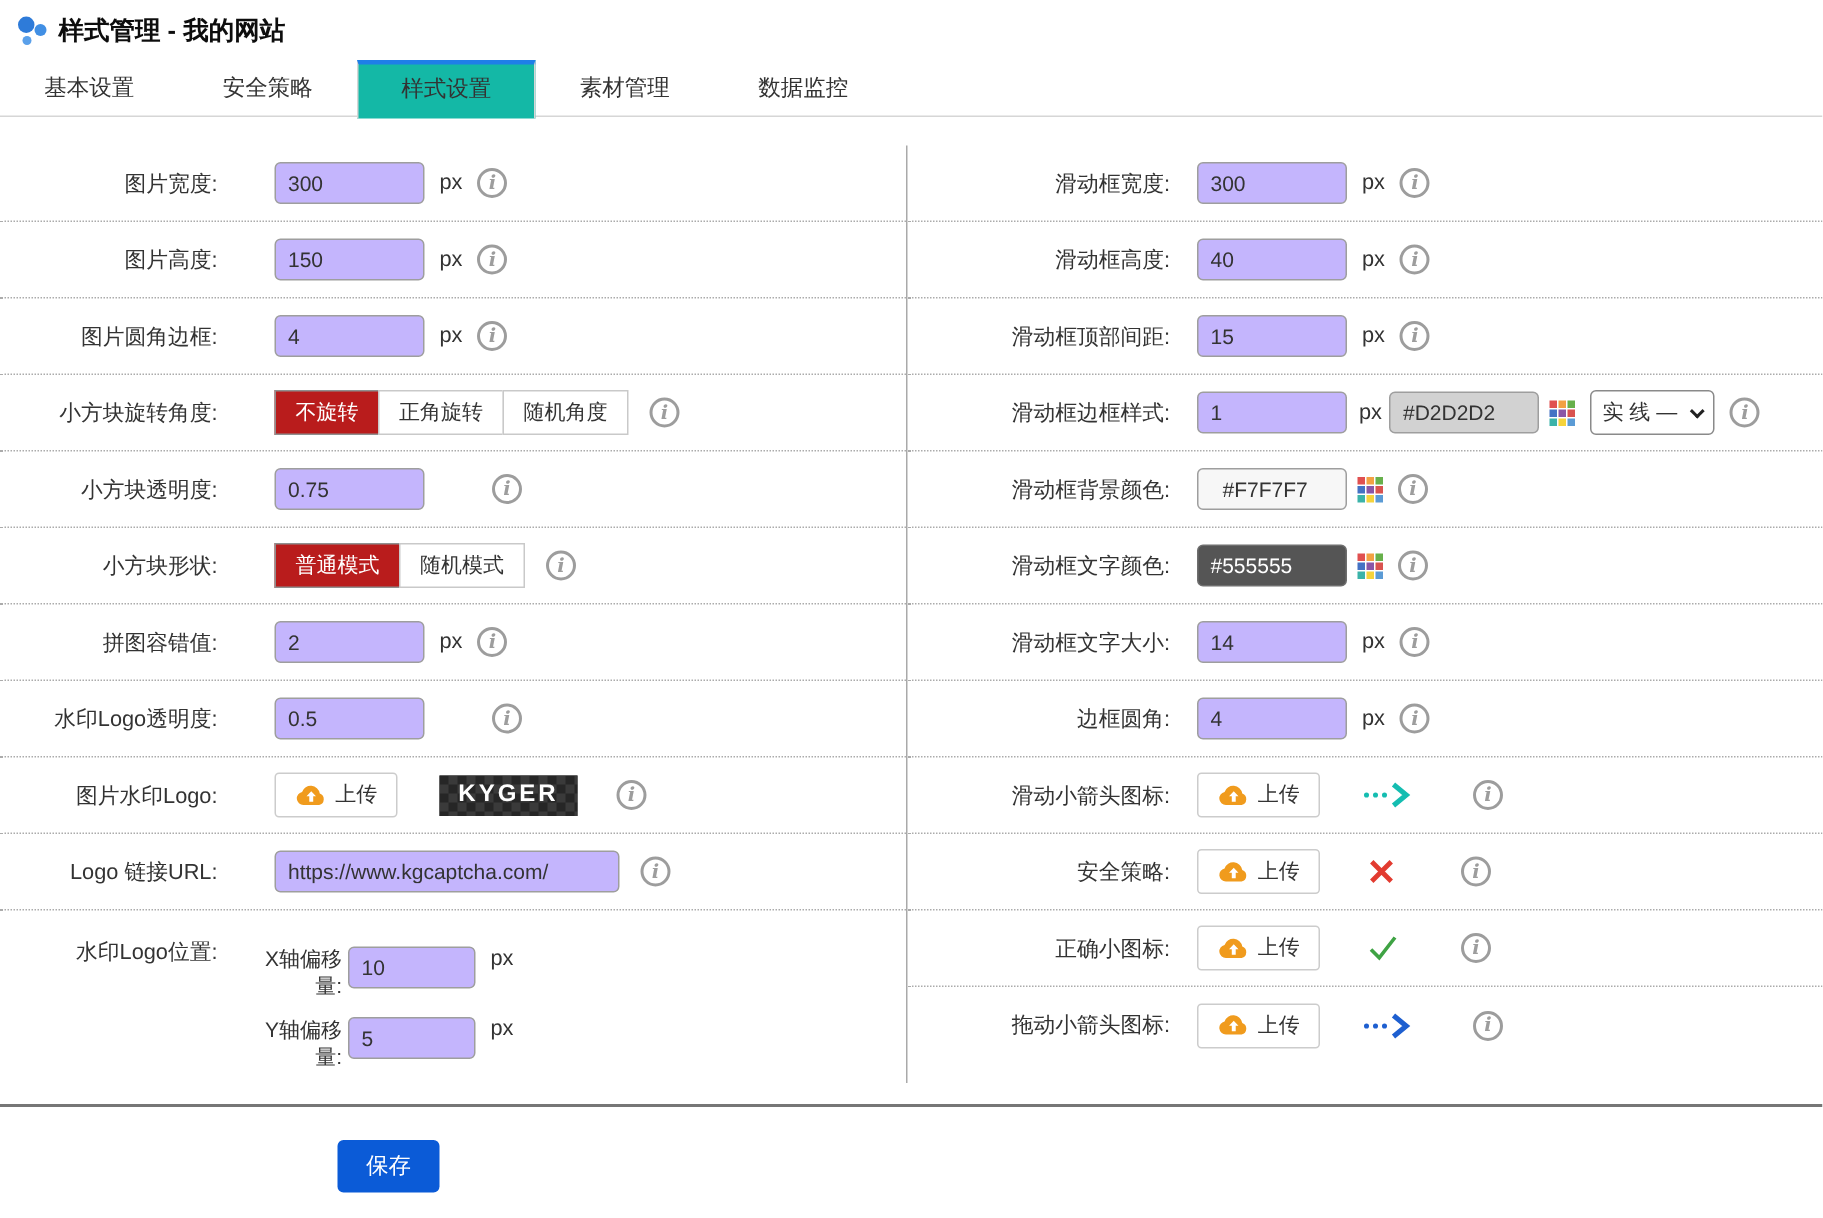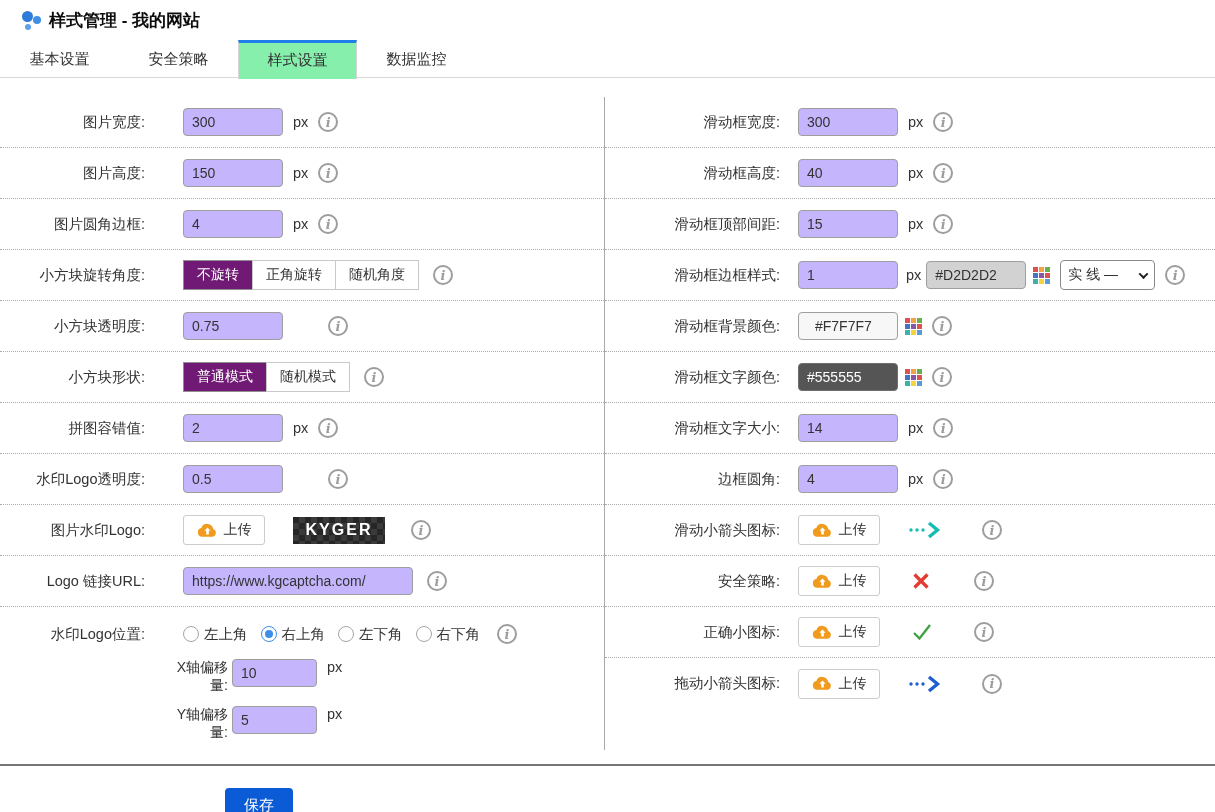--- a/index.html
+++ b/index.html
@@ -4,33 +4,33 @@
 <style>
   * { margin:0; padding:0; box-sizing:border-box; }
   html,body { background:#fff; }
   body {
     width:1215px; height:812px; overflow:hidden;
     font-family:"Liberation Sans","DejaVu Sans",sans-serif;
     color:#333; font-size:14px;
   }
 
   
-  .page-header { height:40px; display:flex; align-items:center; padding-left:20px; }
+  .page-header { height:40px; display:flex; align-items:center; padding-left:10px; }
   .logo { position:relative; width:25px; height:26px; flex:0 0 25px; }
   .logo i { position:absolute; border-radius:50%; display:block; }
   .logo .d1 { width:11px; height:11px; left:2px;  top:4px;  background:#2E7BD9; }
   .logo .d2 { width:8px;  height:8px;  left:13px; top:9px;  background:#418FE4; }
   .logo .d3 { width:6px;  height:6px;  left:5px;  top:17px; background:#5AA0EA; }
   .page-title { font-size:17px; font-weight:bold; color:#0d0d0d; margin-left:4px; }
 
   
   .tabbar { display:flex; height:38px; border-bottom:1px solid #d6d6d6; }
   .tab { width:119px; height:38px; line-height:38px; text-align:center;
          font-size:15px; color:#333; cursor:pointer; }
-  .tab.active { height:39px; margin-bottom:-1px; background:#86efac;
+  .tab.active { height:39px; margin-bottom:-1px; background:#14b8a6;
     border-left:1px solid #d6d6d6; border-right:1px solid #d6d6d6;
     border-top:3px solid #1E7FE8; line-height:33px; }
 
   
   .form-columns { display:flex; margin-top:19px; align-items:stretch; }
   .col-left  { width:604px; }
   .col-right { width:611px; border-left:1px solid #a9a9a9; }
 
   .form-row { display:flex; align-items:center; min-height:51px;
               border-bottom:1px dotted #ababab; }
@@ -58,21 +58,21 @@
   .info-gap-md  { margin-left:26px; }
   .info-gap-sm  { margin-left:14px; }
   .info-gap-xl  { margin-left:40px; }
 
   
   .segmented { display:inline-flex; }
   .seg { height:30px; padding:0 13px; background:#fff; border:1px solid #c9c9c9;
     font-size:14px; color:#333; margin-left:-1px; cursor:pointer;
     font-family:"Liberation Sans","DejaVu Sans",sans-serif; }
   .seg:first-child { margin-left:0; }
-  .seg.selected { background:#701a75; border-color:#8f8f8f; color:#fff; }
+  .seg.selected { background:#b91c1c; border-color:#8f8f8f; color:#fff; }
 
   
   .upload-btn { height:30px; min-width:82px; padding:0 11px; background:#fff;
     border:1px solid #ccc; border-radius:3px; display:inline-flex; align-items:center;
     justify-content:center; gap:6px; font-size:14px; color:#333; cursor:pointer;
     font-family:"Liberation Sans","DejaVu Sans",sans-serif; }
 
   
   .logo-preview { width:92px; height:27px; margin-left:28px; display:inline-flex;
     align-items:center; justify-content:center;
@@ -103,21 +103,21 @@
     grid-template-columns:repeat(3,1fr); grid-template-rows:repeat(3,1fr);
     gap:1px; margin-left:7px; cursor:pointer; flex:0 0 17px; }
   .palette-icon i { display:block; }
   .palette-icon i:nth-child(1){background:#e05050;} .palette-icon i:nth-child(2){background:#f2a143;}
   .palette-icon i:nth-child(3){background:#67b04b;} .palette-icon i:nth-child(4){background:#4472c4;}
   .palette-icon i:nth-child(5){background:#8a56a6;} .palette-icon i:nth-child(6){background:#d9534f;}
   .palette-icon i:nth-child(7){background:#3bb3a9;} .palette-icon i:nth-child(8){background:#f5d33c;}
   .palette-icon i:nth-child(9){background:#5b9bd5;}
 
   
-  .line-select { width:95px; height:30px; border:1px solid #8a8a8a; border-radius:4px;
+  .line-select { width:83px; height:30px; border:1px solid #8a8a8a; border-radius:4px;
     display:inline-flex; align-items:center; justify-content:space-between;
     padding:0 7px; margin-left:10px; font-size:14px; cursor:pointer; background:#fff; }
   .chev { width:7px; height:7px; border-right:2px solid #222; border-bottom:2px solid #222;
     transform:rotate(45deg) translate(-1px,-1px); }
 
   .preview-icon { display:inline-flex; align-items:center; margin-left:28px; }
   .preview-icon svg { display:block; }
 
   .mlpx { margin-left:5px; }
 
@@ -138,20 +138,21 @@
       <i class="d2"></i>
       <i class="d3"></i>
     </span>
   <h1 class="page-title">样式管理 - 我的网站</h1>
 </header>
 
 <nav class="tabbar">
   <div class="tab">基本设置</div>
   <div class="tab">安全策略</div>
   <div class="tab active" style="border-top-color: rgb(30, 127, 232);">样式设置</div>
+  <div class="tab">素材管理</div>
   <div class="tab">数据监控</div>
 </nav>
 
 <main class="form-columns">
 
   <section class="col-left">
 
     <div class="form-row">
       <label class="form-label">图片宽度:</label>
       <input class="text-input" value="300" style="">
@@ -228,39 +229,20 @@
 
     <div class="form-row">
       <label class="form-label">Logo 链接URL:</label>
       <input class="text-input wide" value="https://www.kgcaptcha.com/" style="">
       <span class="info-icon info-gap-sm"></span>
     </div>
 
     <div class="form-row position-row no-border">
       <label class="form-label">水印Logo位置:</label>
       <div>
-        <div class="radio-line">
-          <label class="radio">
-            <span class="rdot"></span>
-            <span>左上角</span>
-          </label>
-          <label class="radio">
-            <span class="rdot checked"></span>
-            <span>右上角</span>
-          </label>
-          <label class="radio">
-            <span class="rdot"></span>
-            <span>左下角</span>
-          </label>
-          <label class="radio">
-            <span class="rdot"></span>
-            <span>右下角</span>
-          </label>
-          <span class="info-icon" style="margin-left:4px"></span>
-        </div>
         <div class="offset-line">
           <span class="offset-label">X轴偏移量:</span>
           <input class="text-input small" value="10" style="">
           <span class="unit">px</span>
         </div>
         <div class="offset-line">
           <span class="offset-label">Y轴偏移量:</span>
           <input class="text-input small" value="5" style="">
           <span class="unit">px</span>
         </div>

